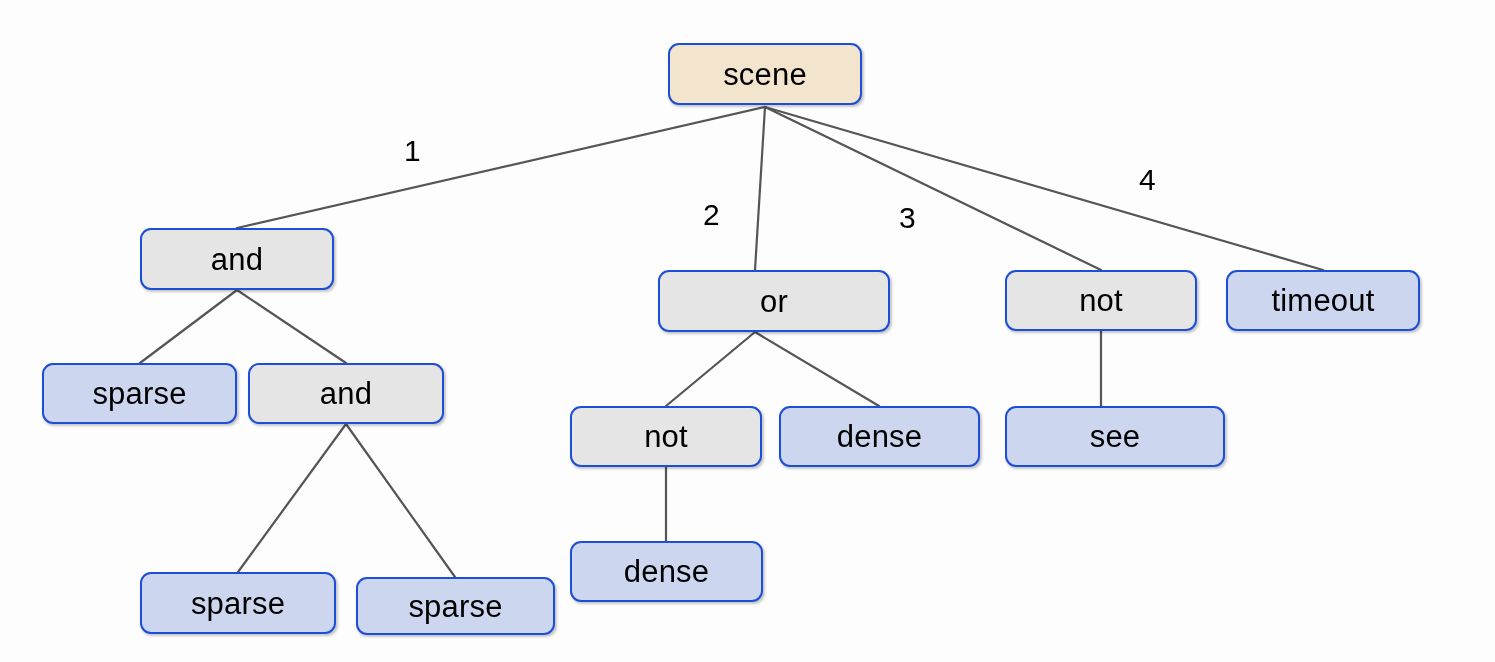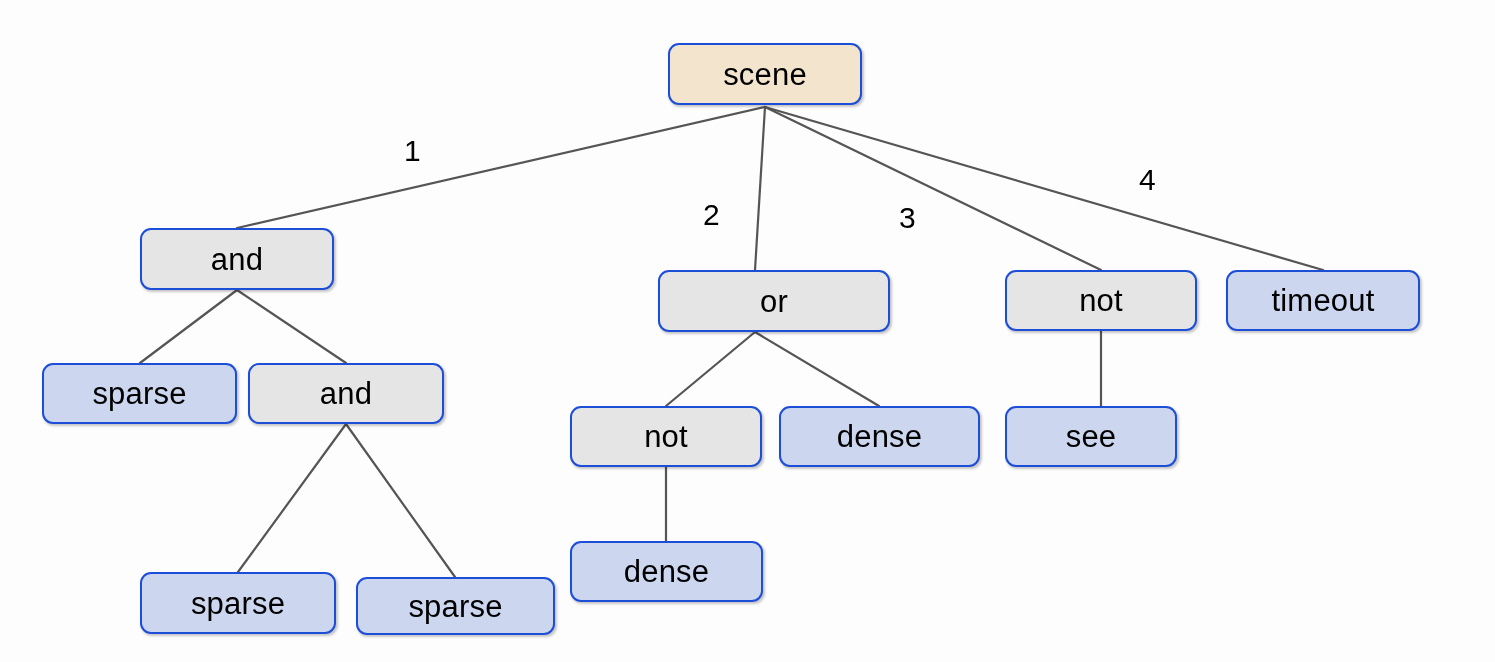--- a/index.html
+++ b/index.html
@@ -87,21 +87,21 @@
       </div>
       <div class="node op" style="left: 248px; top: 363px; width: 196px; height: 61px;">
         <span>and</span>
       </div>
       <div class="node op" style="left: 570px; top: 406px; width: 192px; height: 61px;">
         <span>not</span>
       </div>
       <div class="node leaf" style="left: 779px; top: 406px; width: 201px; height: 61px;">
         <span>dense</span>
       </div>
-      <div class="node leaf" style="left: 1005px; top: 406px; width: 172px; height: 61px;">
+      <div class="node leaf" style="left: 1005px; top: 406px; width: 220px; height: 61px;">
         <span>see</span>
       </div>
       <div class="node leaf" style="left: 570px; top: 541px; width: 193px; height: 61px;">
         <span>dense</span>
       </div>
       <div class="node leaf" style="left: 140px; top: 572px; width: 196px; height: 62px;">
         <span>sparse</span>
       </div>
       <div class="node leaf" style="left: 356px; top: 577px; width: 199px; height: 58px;">
         <span>sparse</span>

